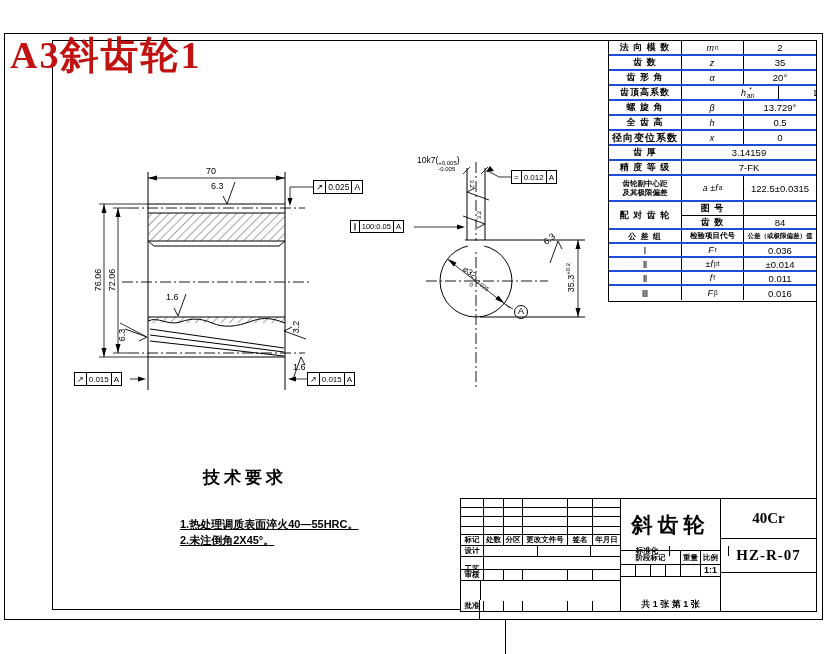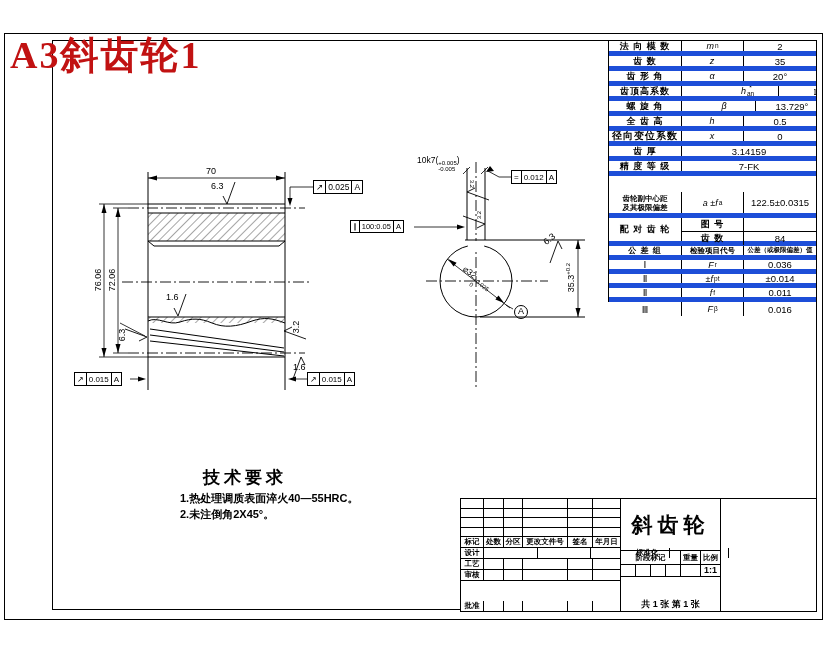--- a/index.html
+++ b/index.html
@@ -16,21 +16,21 @@
   .rot{transform:rotate(-90deg);transform-origin:center;}
   .stk{display:inline-flex;flex-direction:column;font-size:6px;line-height:5.5px;vertical-align:-2px;text-align:left;}
   
   .tf{position:absolute;display:flex;height:14px;background:#fff;border:1px solid #000;box-sizing:border-box;
       font-size:8.5px;align-items:stretch;white-space:nowrap;}
   .tf>span{display:flex;align-items:center;justify-content:center;border-right:1px solid #000;
            padding:0 2px;box-sizing:border-box;flex:0 0 auto;}
   .tf>span:last-child{border-right:none;}
   
   .ptable{left:608px;top:40px;width:209px;height:262px;border:1.5px solid #000;box-sizing:border-box;background:#fff;}
-  .prow{display:flex;border-bottom:5px solid #1d4ed8;box-sizing:border-box;}
+  .prow{display:flex;border-bottom:2px solid #1d4ed8;box-sizing:border-box;}
   .prow.last{border-bottom:none;}
   .pc{border-right:1px solid #000;box-sizing:border-box;display:flex;align-items:center;
       justify-content:center;overflow:hidden;text-align:center;}
   .pc.end{border-right:none;}
   .w1{width:73px;flex:0 0 73px;}
   .w2{width:62px;flex:0 0 62px;}
   .wf{flex:1;}
   .lbl{font-size:9px;font-weight:bold;letter-spacing:1px;}
   .val{font-size:9.5px;}
   .sym{font-size:9px;font-style:italic;}
@@ -218,21 +218,21 @@
     <span>0.015</span>
     <span>A</span>
   </div>
   <div class="tf" style="left:511px;top:170px;font-size:8px;">
     <span>=</span>
     <span>0.012</span>
     <span>A</span>
   </div>
 
   <div class="abs tr-title">技术要求</div>
-  <div class="abs" style="left:180px;top:490px;">
+  <div class="abs" style="left:180px;top:516px;text-decoration:underline;">
     <div class="tr-item">1.热处理调质表面淬火40—55HRC。</div>
     <div class="tr-item">2.未注倒角2X45°。</div>
   </div>
 
   <div class="abs ptable">
     <div class="prow" style="height:15px;">
       <div class="pc w1 lbl">法 向 模 数</div>
       <div class="pc w2 sym">
           <span>m</span>
           <span class="stk2">
@@ -268,21 +268,21 @@
       <div class="pc w1 lbl">齿顶高系数</div>
       <div class="pc w2 sym">
           <span>h</span>
           <span class="stk2">
             <span>*</span>
             <span>an</span>
           </span>
         </div>
       <div class="pc wf val end">1</div>
     </div>
-    <div class="prow" style="height:15px;gap:12px;">
+    <div class="prow" style="height:15px;">
       <div class="pc w1 lbl">螺 旋 角</div>
       <div class="pc w2 sym">
           <span>β</span>
           <span class="stk2">
             <span></span>
             <span></span>
           </span>
         </div>
       <div class="pc wf val end">13.729°</div>
     </div>
@@ -309,21 +309,21 @@
       <div class="pc wf val end">0</div>
     </div>
     <div class="prow" style="height:15px;">
       <div class="pc w1 lbl">齿  厚</div>
       <div class="pc wf val end">3.14159</div>
     </div>
     <div class="prow" style="height:15px;">
       <div class="pc w1 lbl">精 度 等 级</div>
       <div class="pc wf val end">7-FK</div>
     </div>
-    <div class="prow" style="height:26px;margin-top:16px;">
+    <div class="prow" style="height:26px;">
       <div class="pc w1" style="flex-direction:column;font-size:7.5px;font-weight:bold;line-height:9px;">
         <span>齿轮副中心距</span>
           <span>及其极限偏差</span>
       </div>
       <div class="pc w2 sym">
           <span>a ±f</span>
           <span class="stk2">
             <span></span>
             <span>a</span>
           </span>
@@ -437,21 +437,21 @@
         <div class="tb-c cw6 end">年月日</div>
       </div>
       <div class="tb-row" style="height:13px;gap:34px;">
         <div class="tb-c cw1">设计</div>
         <div class="tb-c cw2"></div>
           <div class="tb-c cw3"></div>
         <div class="tb-c cw4">标准化</div>
         <div class="tb-c cw5"></div>
           <div class="tb-c cw6 end"></div>
       </div>
-      <div class="tb-row" style="height:13px;">
+      <div class="tb-row" style="height:13px;flex-direction:column;">
         <div class="tb-c cw1">工艺</div>
         <div class="tb-c cw2"></div>
           <div class="tb-c cw3"></div>
           <div class="tb-c cw4"></div>
           <div class="tb-c cw5"></div>
           <div class="tb-c cw6 end"></div>
       </div>
       <div class="tb-row" style="height:13px;">
         <div class="tb-c cw1">审核</div>
         <div class="tb-c cw2"></div>
@@ -481,15 +481,20 @@
         <div class="tb-c" style="flex:0 0 15px;"></div>
           <div class="tb-c" style="flex:0 0 15px;"></div>
         <div class="tb-c" style="flex:0 0 15px;"></div>
           <div class="tb-c" style="flex:0 0 15px;"></div>
         <div class="tb-c" style="flex:0 0 20px;"></div>
         <div class="tb-c end" style="flex:1;font-size:9px;">1:1</div>
       </div>
       <div class="tb-row last" style="height:17px;align-items:center;justify-content:center;font-size:9px;font-weight:bold;">共 1 张 第 1 张</div>
     </div>
 
+    <div class="tb-right">
+      <div class="tb-row matname" style="height:40px;">40Cr</div>
+      <div class="tb-row dwgno" style="height:34px;">HZ-R-07</div>
+      <div class="tb-row last" style="flex:1;border-bottom:none;"></div>
+    </div>
   </div>
 
 </div>
 
 </body></html>

